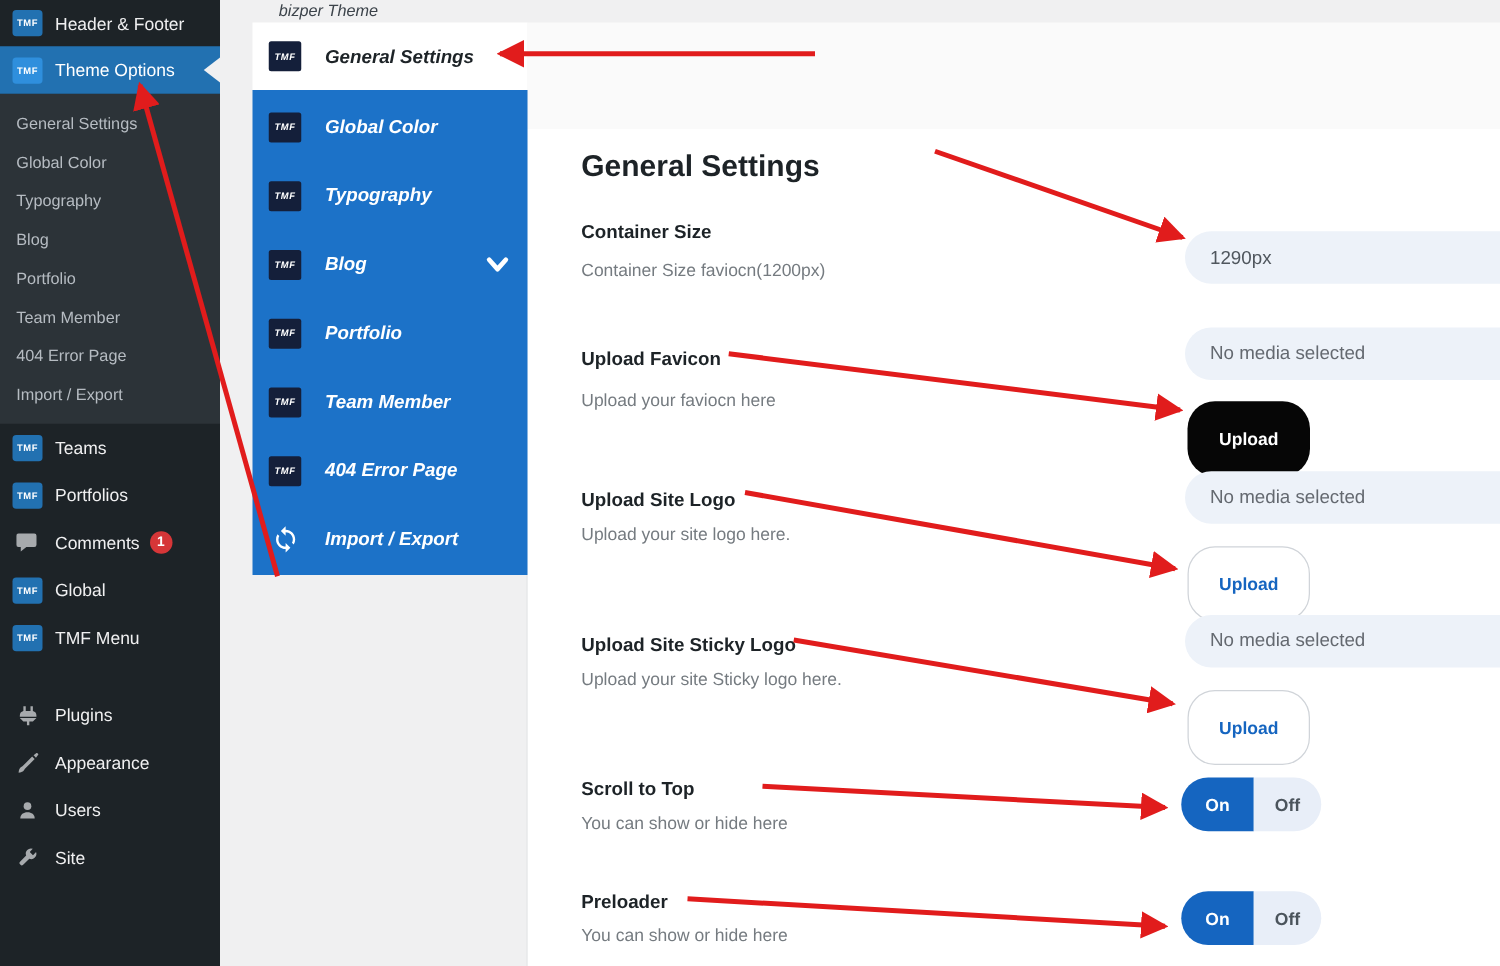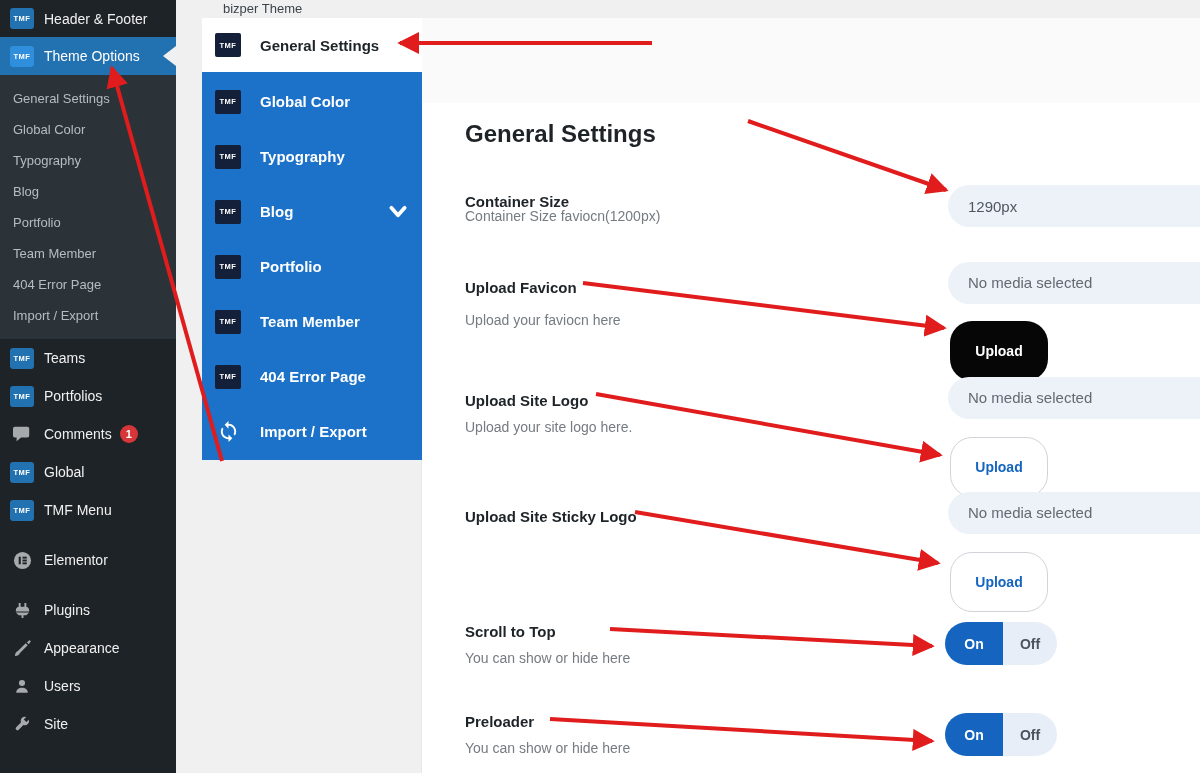--- a/index.html
+++ b/index.html
@@ -17,21 +17,21 @@
   .menu-item.active .tmf-sq { background:#2f8fdd; }
   .current-arrow { position:absolute; right:0; top:50%; margin-top:-10px; width:0; height:0; border:10px solid transparent; border-right:13px solid #f0f0f1; border-left:none; }
   .submenu { background:#2c3338; padding:8px 0; }
   .submenu-item { height:31px; line-height:31px; padding-left:13px; font-size:13px; color:#b6bcc2; cursor:pointer; white-space:nowrap; }
   .gicon { width:24px; height:21px; margin-right:10px; display:inline-flex; align-items:center; justify-content:center; flex:none; }
   .gicon svg { display:block; }
   .badge { display:inline-flex; align-items:center; justify-content:center; min-width:18px; height:18px; border-radius:50%; background:#d63638; color:#fff; font-size:11px; font-weight:bold; margin-left:8px; }
   .sp12 { height:12px; }
 
   
-  .theme-col { position:absolute; left:202px; top:0; width:220px; height:596px; z-index:2; }
+  .theme-col { position:absolute; left:202px; top:0; width:220px; height:596px; z-index:2;font-style:italic; }
   .panel-title { position:absolute; left:21px; top:1px; font-size:13px; color:#3c434a; }
   .tab { display:flex; align-items:center; height:55px; padding-left:13px; cursor:pointer; position:relative; }
   .tab-icon { display:inline-flex; align-items:center; justify-content:center; width:26px; height:24px; border-radius:2px; background:#141f3a; color:#fff; font-size:7.5px; font-weight:bold; letter-spacing:.5px; flex:none; margin-right:19px; }
   .active-tab { position:absolute; left:0; top:18px; width:220px; height:54px; background:#ffffff; color:#1d2327; font-weight:bold; font-size:15px; }
   .tab-block { position:absolute; left:0; top:72px; width:220px; height:388px; background:#1c72c8; padding-top:2px; }
   .tab-block .tab { color:#ffffff; font-weight:bold; font-size:15px; }
   .theme-col-bottom { position:absolute; left:0; top:460px; width:220px; height:313px; background:#f0f0f1; border-right:1px solid #e6e7e9; }
   .chev { position:absolute; right:14px; top:50%; margin-top:-8px; }
   .sync-slot { width:26px; height:24px; display:inline-flex; align-items:center; justify-content:center; margin-right:19px; flex:none; }
 
@@ -45,21 +45,21 @@
   .pill-input { position:absolute; left:526px; width:320px; height:42px; background:#edf2f9; border:none; outline:none; border-radius:21px; padding-left:20px; font-size:15px; color:#50575e; font-family:"Liberation Sans", sans-serif; }
   .pill-static { position:absolute; left:526px; width:320px; height:42px; background:#edf2f9; border-radius:21px; line-height:42px; padding-left:20px; font-size:15px; color:#646970; }
   .btn { position:absolute; left:528px; width:98px; height:60px; border-radius:22px; font-size:14px; font-weight:bold; display:flex; align-items:center; justify-content:center; cursor:pointer; }
   .btn-black { background:#060606; color:#ffffff; border:none; }
   .btn-outline { background:#ffffff; color:#1565c0; border:1px solid #d0d4d9; }
   .toggle { position:absolute; left:523px; width:112px; height:43px; display:flex; cursor:pointer; }
   .tg-on { flex:0 0 58px; background:#1565c0; color:#fff; border-radius:22px 0 0 22px; display:flex; align-items:center; justify-content:center; font-size:14px; font-weight:bold; }
   .tg-off { flex:0 0 54px; background:#e8eef8; color:#4b545c; border-radius:0 22px 22px 0; display:flex; align-items:center; justify-content:center; font-size:14px; font-weight:bold; }
 
   
-  .r1l{top:192px;} .r1d{top:206px;} .r1c{top:185px;}
+  .r1l{top:176px;} .r1d{top:206px;} .r1c{top:185px;}
   .r2l{top:278px;} .r2d{top:310px;} .r2p{top:262px;} .r2b{top:321px;}
   .r3l{top:391px;} .r3d{top:417px;} .r3p{top:377px;} .r3b{top:437px;}
   .r4l{top:507px;} .r4d{top:533px;} .r4p{top:492px;} .r4b{top:552px;}
   .r5l{top:622px;} .r5d{top:648px;} .r5t{top:622px;}
   .r6l{top:712px;} .r6d{top:738px;} .r6t{top:713px;}
 
   .arrows { position:absolute; left:0; top:0; width:1200px; height:773px; z-index:50; pointer-events:none; }
 </style>
 </head>
 <body>
@@ -109,32 +109,20 @@
       <span class="tmf-sq">TMF</span>
       <span class="label">Global</span>
     </div>
     <div class="menu-item h38">
       <span class="tmf-sq">TMF</span>
       <span class="label">TMF Menu</span>
     </div>
 
     <div class="sp12"></div>
 
-    <div class="menu-item h38">
-      <span class="gicon">
-        <svg width="19" height="19" viewBox="0 0 20 20">
-            <circle cx="10" cy="10" r="9" fill="#a7aaad"></circle>
-            <rect x="6" y="6" width="2.2" height="8" fill="#1d2327"></rect>
-            <rect x="10" y="6" width="4.5" height="2" fill="#1d2327"></rect>
-            <rect x="10" y="9" width="4.5" height="2" fill="#1d2327"></rect>
-            <rect x="10" y="12" width="4.5" height="2" fill="#1d2327"></rect>
-          </svg>
-      </span>
-      <span class="label">Elementor</span>
-    </div>
 
     <div class="sp12"></div>
 
     <div class="menu-item h38">
       <span class="gicon">
         <svg width="19" height="19" viewBox="0 0 20 20">
             <path fill="#a7aaad" d="M6 2h2v4h4V2h2v4.1A4 4 0 0 1 17 10v1H3v-1a4 4 0 0 1 3-3.9zM3 12h14l-3 3h-3v3h-2v-3H6z"></path>
           </svg>
       </span>
       <span class="label">Plugins</span>
@@ -232,20 +220,21 @@
     <div class="fdesc r2d">Upload your faviocn here</div>
     <div class="pill-static r2p">No media selected</div>
     <button class="btn btn-black r2b">Upload</button>
 
     <div class="flabel r3l">Upload Site Logo</div>
     <div class="fdesc r3d">Upload your site logo here.</div>
     <div class="pill-static r3p">No media selected</div>
     <button class="btn btn-outline r3b">Upload</button>
 
     <div class="flabel r4l">Upload Site Sticky Logo</div>
+    <div class="fdesc r4d">Upload your site Sticky logo here.</div>
     <div class="pill-static r4p">No media selected</div>
     <button class="btn btn-outline r4b">Upload</button>
 
     <div class="flabel r5l">Scroll to Top</div>
     <div class="fdesc r5d">You can show or hide here</div>
     <div class="toggle r5t">
       <div class="tg-on">On</div>
       <div class="tg-off">Off</div>
     </div>
 

